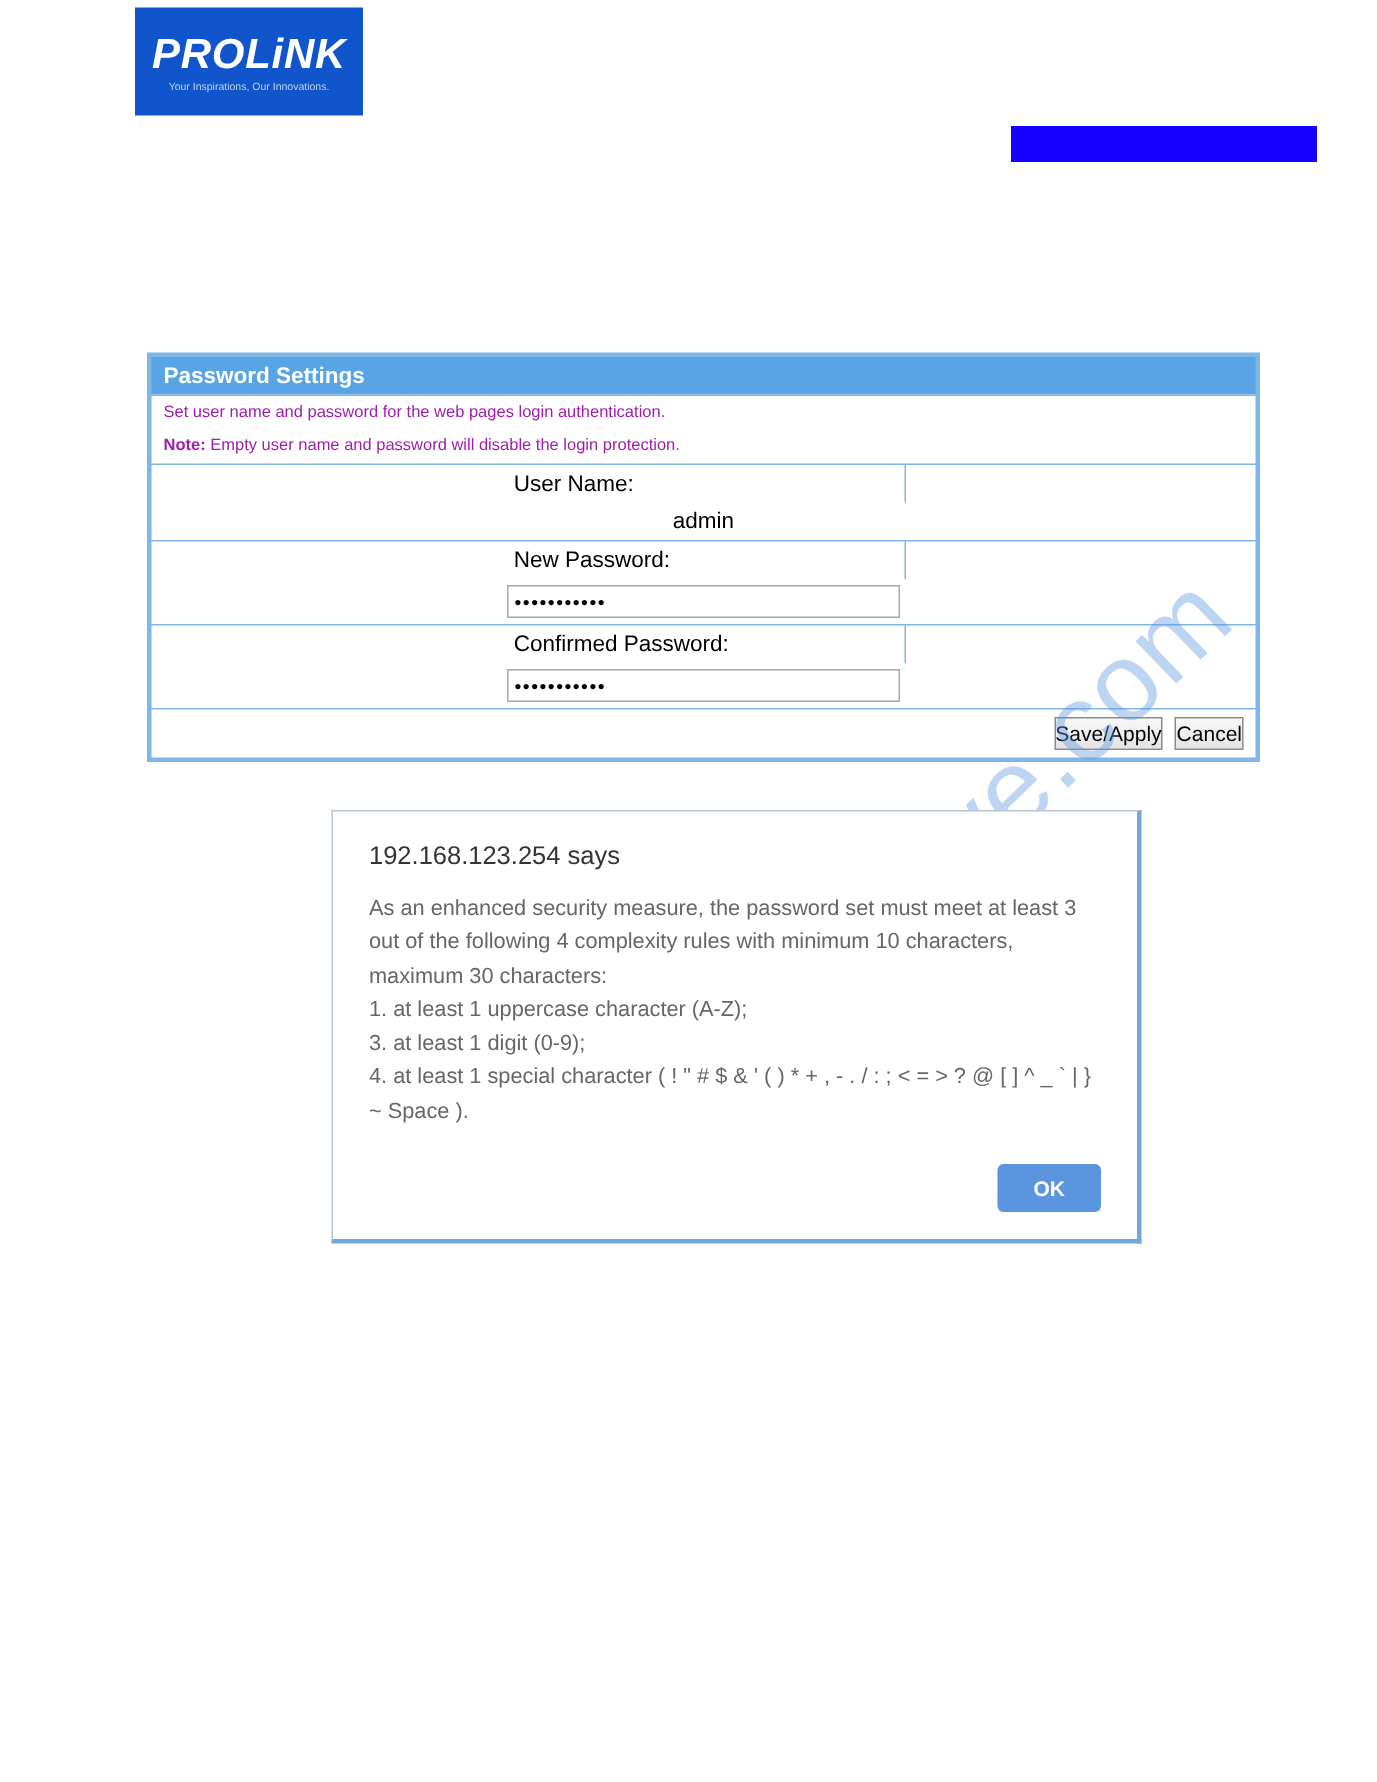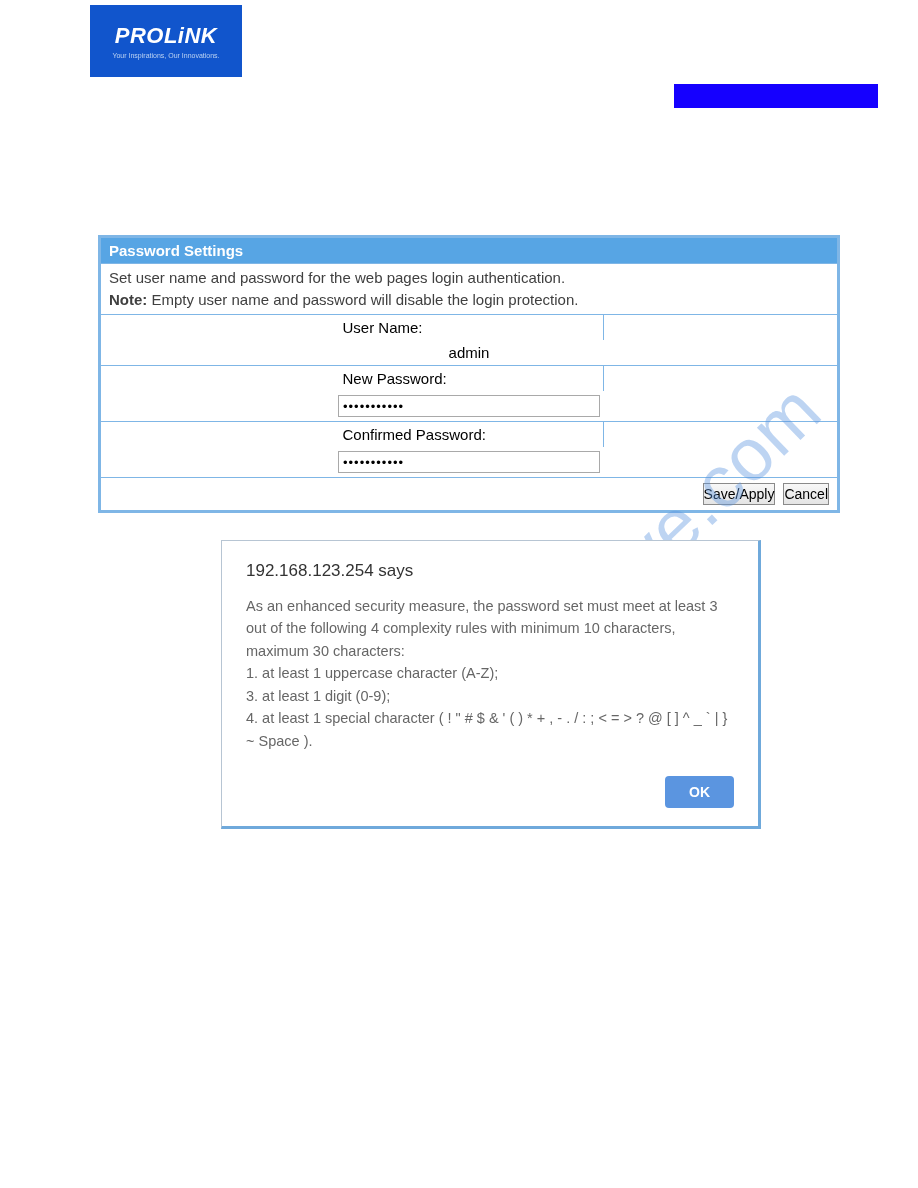--- a/index.html
+++ b/index.html
@@ -19,21 +19,21 @@
     width: 152px;
     height: 72px;
     background: #1155cc;
     color: #fff;
     display: flex;
     flex-direction: column;
     justify-content: center;
     align-items: center;
   }
   .logo-text {
-    font-size: 22px;
+    font-size: 28px;
     font-weight: 800;
     letter-spacing: 0.5px;
     font-style: italic;
   }
   .logo-sub {
     font-size: 7px;
     margin-top: 3px;
     color: #bcd3f2;
   }
   .blue-bar {
@@ -58,22 +58,22 @@
     color: #fff;
     font-size: 15px;
     font-weight: bold;
     padding: 4px 8px;
     border: 1px solid #7fb6e6;
     border-bottom: none;
   }
   .desc-row {
     padding: 5px 8px 28px 8px;
     border: 1px solid #7fb6e6;
-    font-size: 15px;
-    color: #404040;
+    font-size: 11px;
+    color: #a21caf;
     position: relative;
   }
   .desc-row .note-line {
     position: absolute;
     bottom: 6px;
     left: 8px;
   }
   .bold { font-weight: bold; }
   .form-row {
     display: flex;

